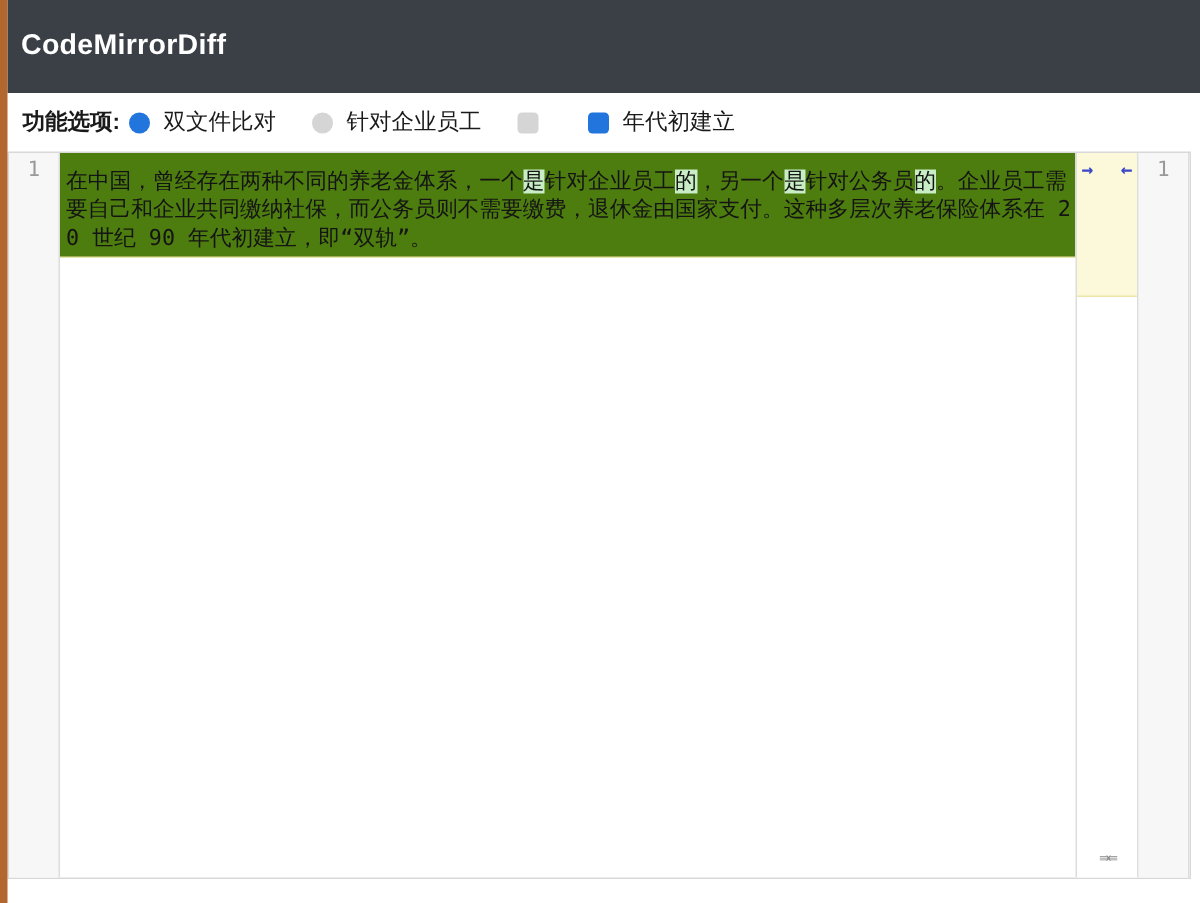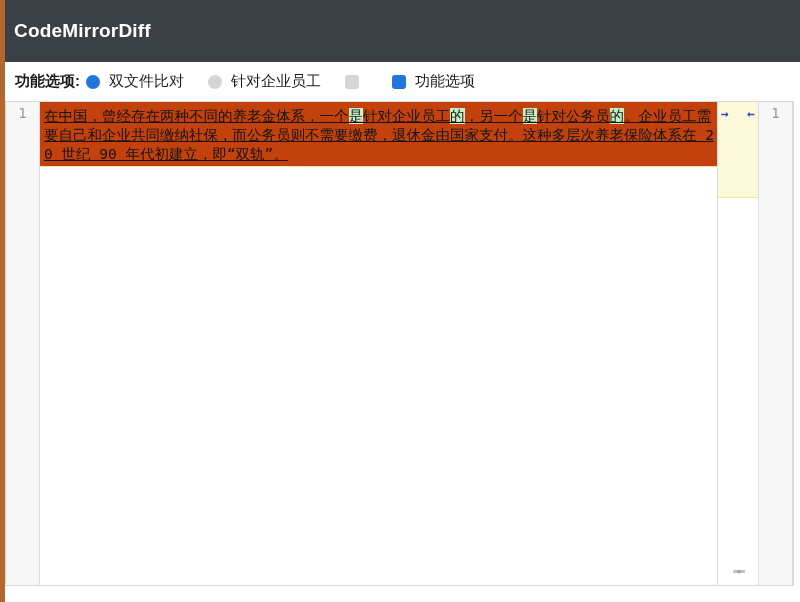--- a/index.html
+++ b/index.html
@@ -64,26 +64,25 @@
     width: 34px; flex: none;
     background: #f7f7f7;
     border-right: 1px solid #dddddd;
     color: #999999;
     text-align: center;
     padding-top: 2px;
     font-size: 14px;
   }
   .pane-content { flex: 1 1 0; min-width: 0; }
   .chunk {
-    background: #c2410c;
+    background: #4d7c0f;
     border-bottom: 1px solid #ece5a8;
-    padding: 5px 3px 2px 4px;
+    padding: 10px 3px 2px 4px;
     color: #141414;
     word-break: break-all;
-    text-decoration: underline;
   }
   .inserted { background: #c9eec6; }
 
   .mid-gutter {
     width: 42px; flex: none;
     border-left: 1px solid #dddddd;
     border-right: 1px solid #dddddd;
     position: relative;
     background: #ffffff;
   }
@@ -132,21 +131,21 @@
       <span class="oicon radio unchecked"></span>
       <span>针对企业员工</span>
     </span>
 
     <span class="opt">
       <span class="oicon checkbox unchecked"></span>
     </span>
 
     <span class="opt">
       <span class="oicon checkbox checked"></span>
-      <span>功能选项</span>
+      <span>年代初建立</span>
     </span>
 
   </div>
 
   <div class="editor">
 
     <div class="gutter-nums">
       <div>1</div>
     </div>
 

